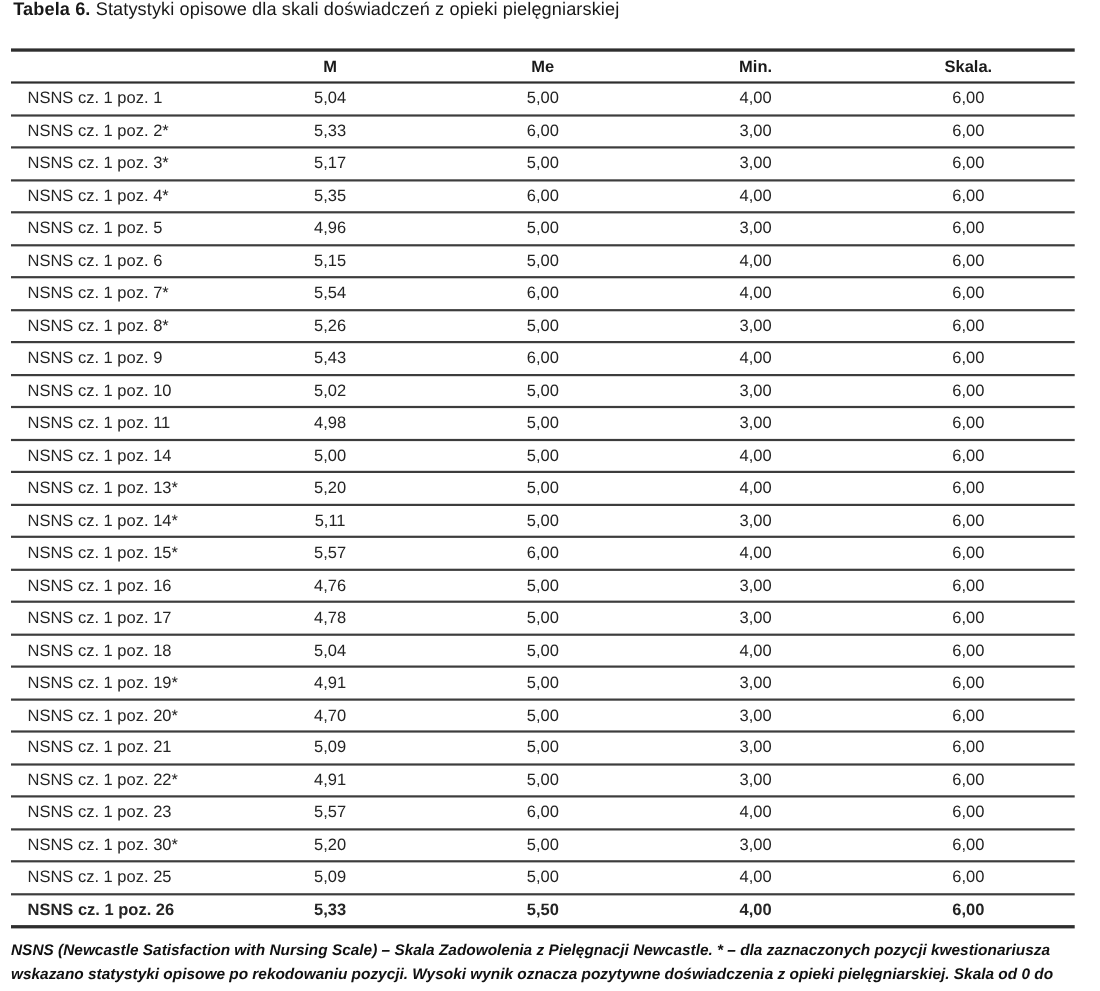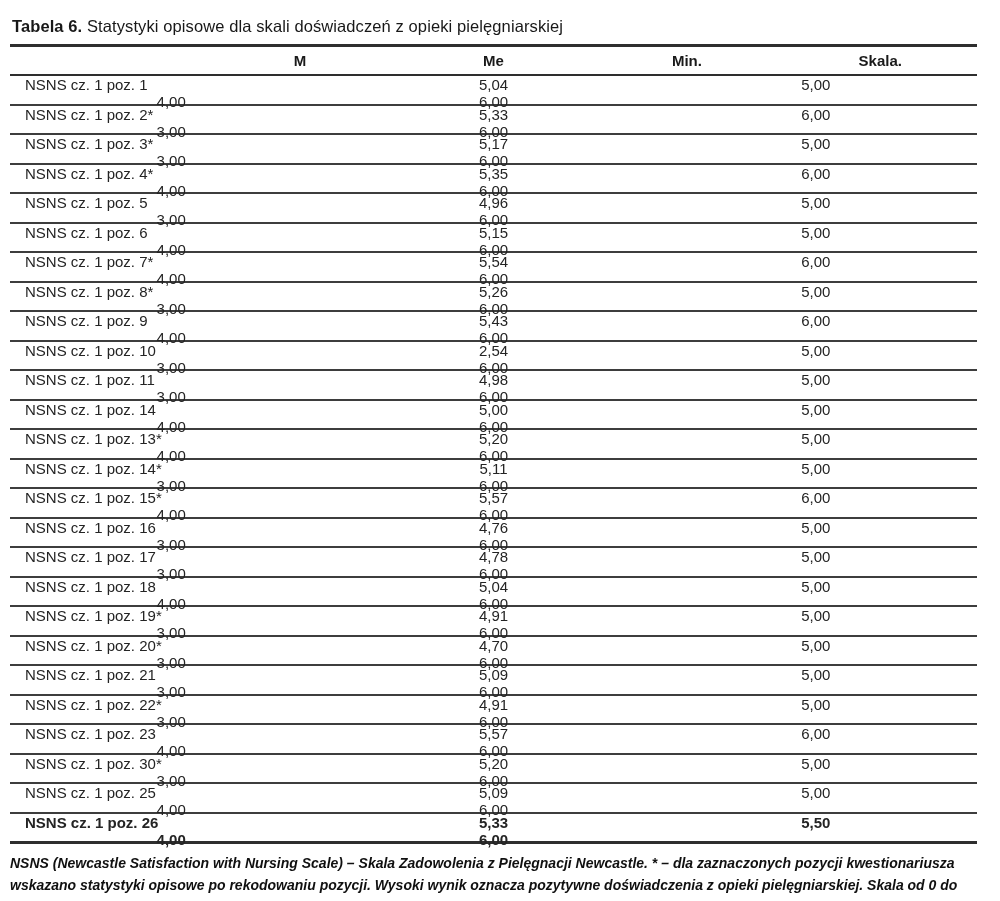--- a/index.html
+++ b/index.html
@@ -12,21 +12,21 @@
   .page {
     position: relative;
     width: 1000px;
     height: 901px;
     background: #ffffff;
     overflow: hidden;
   }
   .title {
     position: absolute;
     left: 12px;
-    top: 17px;
+    top: 0;
     font-size: 16.5px;
     letter-spacing: 0.1px;
     color: #181818;
     white-space: nowrap;
   }
   .title .bold { font-weight: 700; }
   .stat-table {
     position: absolute;
     left: 10px;
     top: 44px;
@@ -39,21 +39,21 @@
     grid-template-columns: repeat(5, 1fr);
     height: 27px;
     align-items: center;
     border-bottom: 2px solid #2e2e2e;
     font-weight: 700;
     font-size: 15px;
     color: #1a1a1a;
   }
   .trow {
     display: grid;
-    grid-template-columns: repeat(3, 1fr);
+    grid-template-columns: repeat(5, 1fr);
     height: 27.5px;
     align-items: center;
     border-bottom: 2px solid #3d3d3d;
     font-size: 15px;
     color: #242424;
   }
   .trow:last-child { border-bottom: none; font-weight: bold; }
   .cell { text-align: center; }
   .cell.label {
     text-align: left;
@@ -157,21 +157,21 @@
   <div class="trow">
     <div class="cell label">NSNS cz. 1 poz. 9</div>
     <div class="cell">5,43</div>
     <div class="cell">6,00</div>
     <div class="cell">4,00</div>
     <div class="cell">6,00</div>
   </div>
 
   <div class="trow">
     <div class="cell label">NSNS cz. 1 poz. 10</div>
-    <div class="cell">2,54</div>
+    <div class="cell">5,02</div>
     <div class="cell">5,00</div>
     <div class="cell">3,00</div>
     <div class="cell">6,00</div>
   </div>
 
   <div class="trow">
     <div class="cell label">NSNS cz. 1 poz. 11</div>
     <div class="cell">4,98</div>
     <div class="cell">5,00</div>
     <div class="cell">3,00</div>

